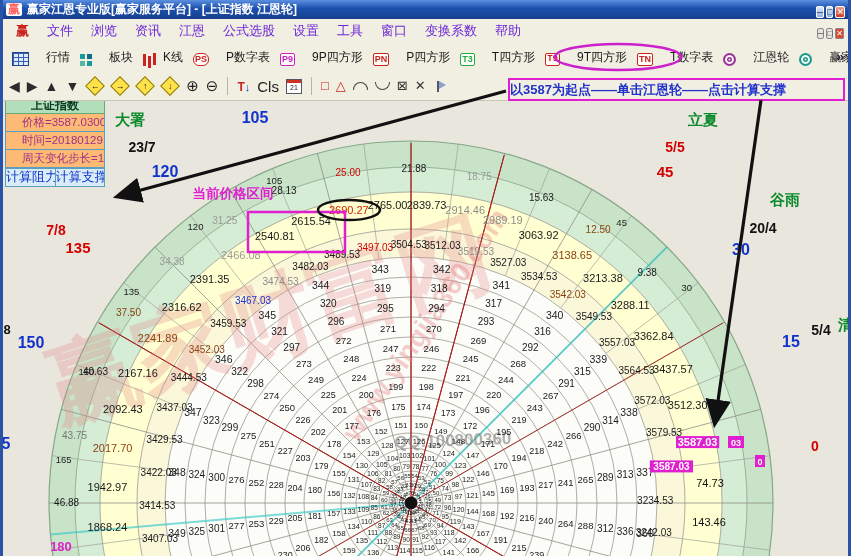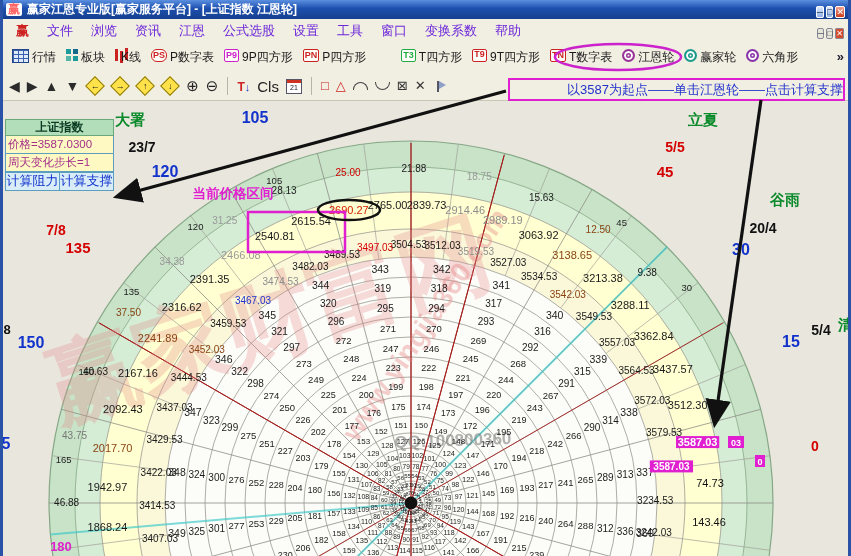--- a/index.html
+++ b/index.html
@@ -14,21 +14,21 @@
     background:linear-gradient(#dce9fb,#8fb0e8);font-size:9px;line-height:12px;text-align:center;color:#123}
   .win-btn.close{background:linear-gradient(#f0a090,#cc3a1a);color:#fff;font-weight:bold}
   .menubar{position:absolute;top:19px;left:0;right:0;height:24px;z-index:6;background:#f1eee2;
     border-bottom:1px solid #d5d1c2;display:flex;align-items:center;padding:0 4px}
   .menu-item{font-size:13px;color:#6d28d9;padding:3px 9px;white-space:nowrap}
   .mdi-btn{width:14px;height:12px;margin-left:2px;border:1px solid #889;border-radius:2px;
     background:#e7e4d8;font-size:8px;line-height:10px;text-align:center;color:#234}
   .mdi-btn.close{background:#d44a2a;color:#fff;font-weight:bold}
   .toolbar1{position:absolute;top:43px;left:0;right:0;height:29px;z-index:6;background:#f1eee2;
     border-bottom:1px solid #d5d1c2;display:flex;align-items:center;padding:0 4px;overflow:hidden}
-  .tb-item{display:flex;align-items:flex-start;gap:3px;font-size:12px;color:#1a1a1a;padding:0 5px;white-space:nowrap}
+  .tb-item{display:flex;align-items:flex-end;gap:17px;font-size:12px;color:#1a1a1a;padding:0 5px;white-space:nowrap}
   .chip{font-size:9px;font-weight:bold;border:1px solid;padding:0 1px;border-radius:2px;background:#fffef8;line-height:11px}
   .ring-icon{width:13px;height:13px;border-radius:50%;display:inline-block;box-sizing:border-box}
   .icon-table{width:15px;height:12px;border:1px solid #224488;background-color:#dceafc;
     background-image:linear-gradient(#3a5fae 1px,transparent 1px),linear-gradient(90deg,#3a5fae 1px,transparent 1px);
     background-size:5px 4px}
   .icon-blocks{width:12px;height:12px;position:relative;background:#1a9a9a;
     box-shadow:7px 0 0 #116a8a,0 7px 0 #55b7a7,7px 7px 0 #1a9a9a;width:5px;height:5px;margin-right:7px;margin-bottom:7px}
   .icon-candles{width:3px;height:12px;background:#cc2222;
     box-shadow:5px 2px 0 #cc2222,10px -1px 0 #cc2222}
   .overflow{position:absolute;right:4px;top:6px;font-size:13px;color:#223;font-weight:bold}
@@ -45,27 +45,27 @@
   .arc.flip{transform:scaleY(-1)}
   .cal{width:14px;height:13px;border:1px solid #556;background:#fff;position:relative;font-size:7px;
     text-align:center;line-height:16px;color:#223}
   .cal::before{content:"";position:absolute;top:0;left:0;right:0;height:3px;background:#cc3322}
   .tdico b{color:#cc2222;font-size:12px}
   .tdico span{color:#2233cc;font-size:11px;font-weight:bold}
   .pin{width:2px;height:11px;background:#556;position:relative;margin-left:4px}
   .pin::after{content:"";position:absolute;left:2px;top:0;border-top:4px solid transparent;
     border-bottom:4px solid transparent;border-left:7px solid #8fa0c8}
   .annotation{position:absolute;left:505px;top:78px;width:333px;height:19px;z-index:7;
-    border:2px solid #e020d0;color:#2233cc;font-weight:normal;font-size:13px;text-align:right;
+    border:2px solid #e020d0;color:#2233cc;font-weight:bold;font-size:13px;text-align:left;
     line-height:19px;white-space:nowrap;background:rgba(241,238,226,.55)}
-  .panel{position:absolute;left:2px;top:119px;width:109px;z-index:4}
+  .panel{position:absolute;left:2px;top:97px;width:100px;z-index:4}
   .panel-title{background:#b2dfba;border:1px solid #6aa87a;text-align:center;height:15px;line-height:15px;
     font-size:12px;color:#0a3a22;font-weight:bold}
-  .panel-row{background:#fef9c3;border:1px solid #5b9ec0;border-top:none;color:#a2308a;height:17px;
-    line-height:16px;padding-left:2px;font-size:11.5px;white-space:nowrap;overflow:hidden}
+  .panel-row{background:#fdba74;border:1px solid #5b9ec0;border-top:none;color:#a2308a;height:17px;
+    line-height:16px;padding-left:16px;font-size:11.5px;white-space:nowrap;overflow:hidden}
   .panel-btns{display:flex}
   .panel-btn{flex:1;background:#d8edf8;border:1px solid #5b9ec0;color:#1133cc;font-size:13px;
     height:17px;line-height:16px;text-align:center;white-space:nowrap;overflow:hidden}
   .panel-btn + .panel-btn{border-left:none}
   #wheelsvg{position:absolute;left:0;top:0;z-index:1}
   #oversvg{position:absolute;left:0;top:0;z-index:9;pointer-events:none}
 </style>
 </head>
 <body>
 
@@ -683,21 +683,21 @@
     </span>
     <span class="tb-item">
       <span class="chip" style="color: rgb(204, 34, 204); border-color: rgb(204, 34, 204);">P9</span>
       <span>9P四方形</span>
     </span>
     <span class="tb-item">
       <span class="chip" style="color: rgb(204, 34, 34); border-color: rgb(204, 34, 34);">PN</span>
       <span>P四方形</span>
     </span>
     <span class="tb-item">
-      <span class="chip" style="color: rgb(34, 170, 68); border-color: rgb(34, 170, 68); margin-left: 25px;">T3</span>
+      <span class="chip" style="color: rgb(34, 170, 68); border-color: rgb(34, 170, 68);">T3</span>
       <span>T四方形</span>
     </span>
     <span class="tb-item">
       <span class="chip" style="color: rgb(204, 34, 34); border-color: rgb(204, 34, 34); font-family: Liberation Mono, monospace;">T9</span>
       <span>9T四方形</span>
     </span>
     <span class="tb-item">
       <span class="chip" style="color: rgb(204, 34, 34); border-color: rgb(204, 34, 34);">TN</span>
       <span>T数字表</span>
     </span>
@@ -748,20 +748,21 @@
     <span class="shape-g" style="color: rgb(51, 51, 51);">✕</span>
     <span class="pin"></span>
   </div>
 
 <div class="annotation">以3587为起点——单击江恩轮——点击计算支撑</div>
 
 <div class="panel">
   <div class="panel-title">上证指数</div>
   <div id="panel-rows">
       <div class="panel-row">价格=3587.0300</div>
+      <div class="panel-row">时间=20180129</div>
       <div class="panel-row">周天变化步长=1</div>
     </div>
   <div class="panel-btns" id="panel-btns">
       <div class="panel-btn">计算阻力</div>
       <div class="panel-btn">计算支撑</div>
     </div>
 </div>
 
 <svg id="oversvg" width="851" height="556">
     <defs>

